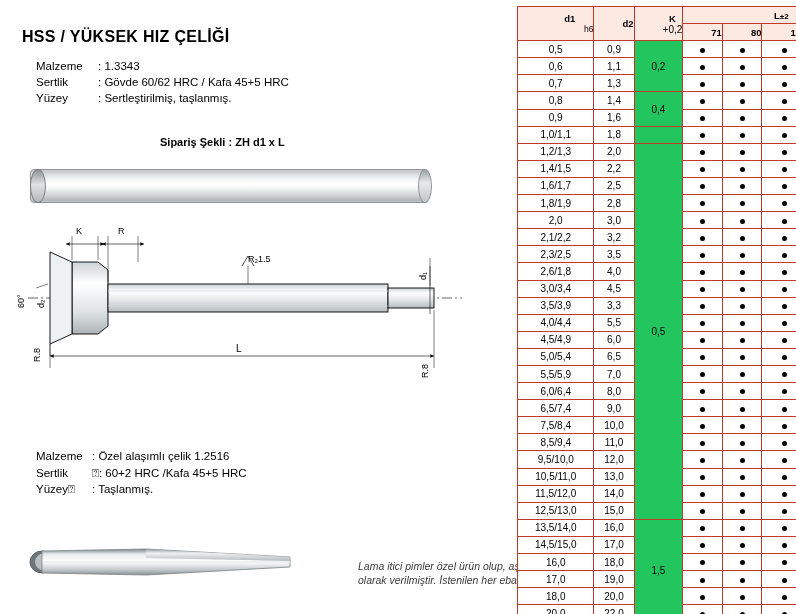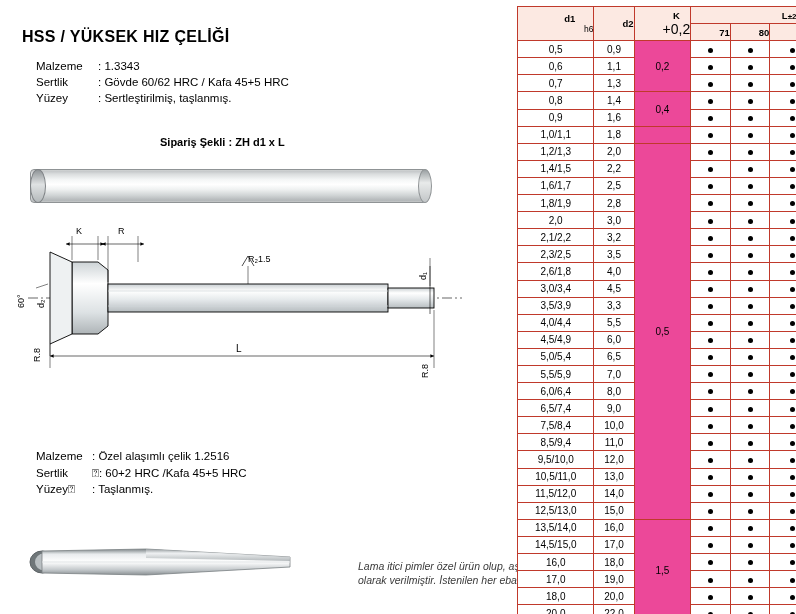--- a/index.html
+++ b/index.html
@@ -87,29 +87,29 @@
     padding:0;
     text-align:center;
     vertical-align:middle;
     height:16.1px;
     color:#000;
     font-weight:normal;
   }
   table.dims th{background:#fce9e2;font-weight:bold;font-size:9.5px;padding-left:28px;}
   td.d1{width:60px;font-weight:bold;background:#fff;}
   td.d2{width:40px;background:#fff;}
-  td.k{width:30px;background:#ec4899;}
+  td.k{width:30px;background:#22c55e;}
   td.l{width:28px;background:#fff;}
   th.l{width:28px;}
   .dot{
     display:inline-block;width:5px;height:5px;border-radius:50%;
     background:#000;vertical-align:middle;
   }
   .hdr-d1 small{display:block;font-weight:normal;font-size:8.5px;margin-left:38px;}
-  .hdr-k small{display:block;font-weight:normal;font-size:14px;}
+  .hdr-k small{display:block;font-weight:normal;font-size:10px;}
 </style>
 </head>
 <body>
 
 <div class="page">
 
   <div class="left">
 
     <div class="title1">HSS / YÜKSEK HIZ ÇELİĞİ</div>
 

